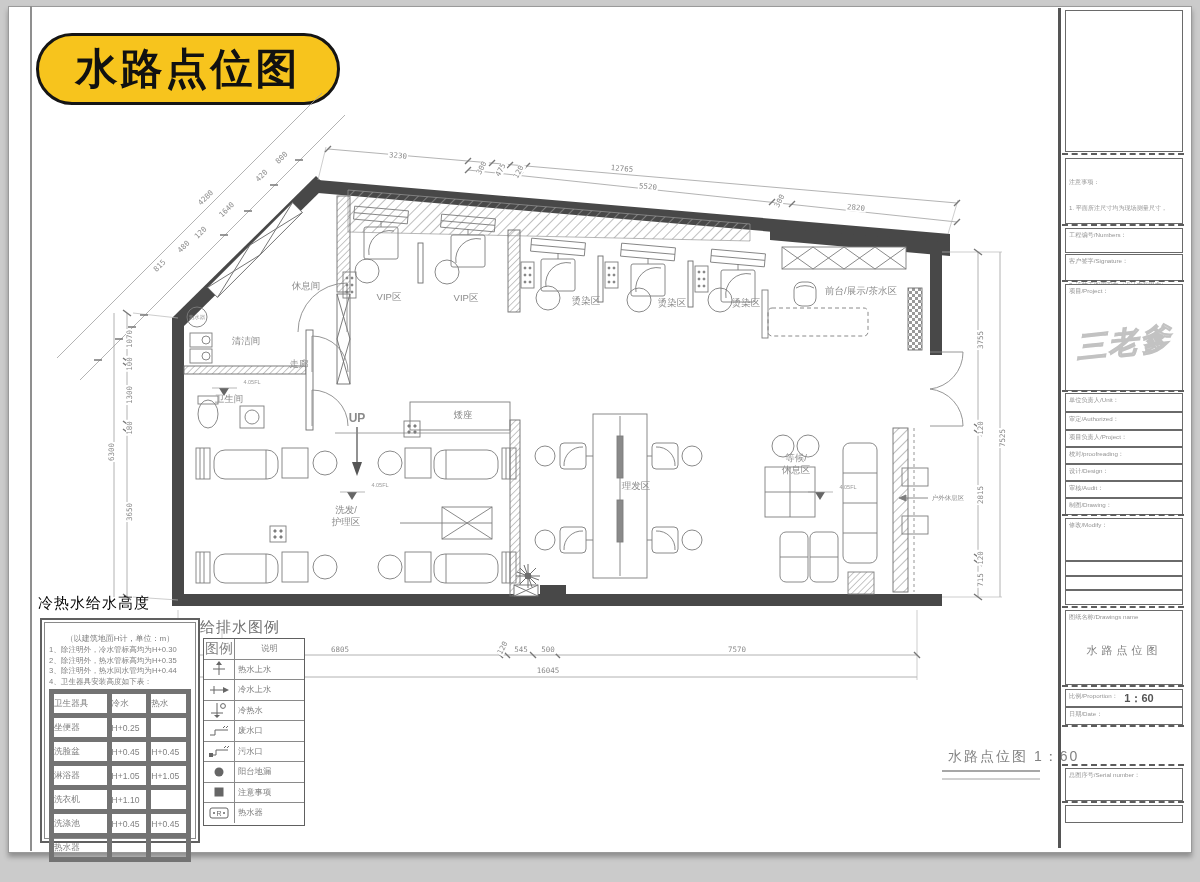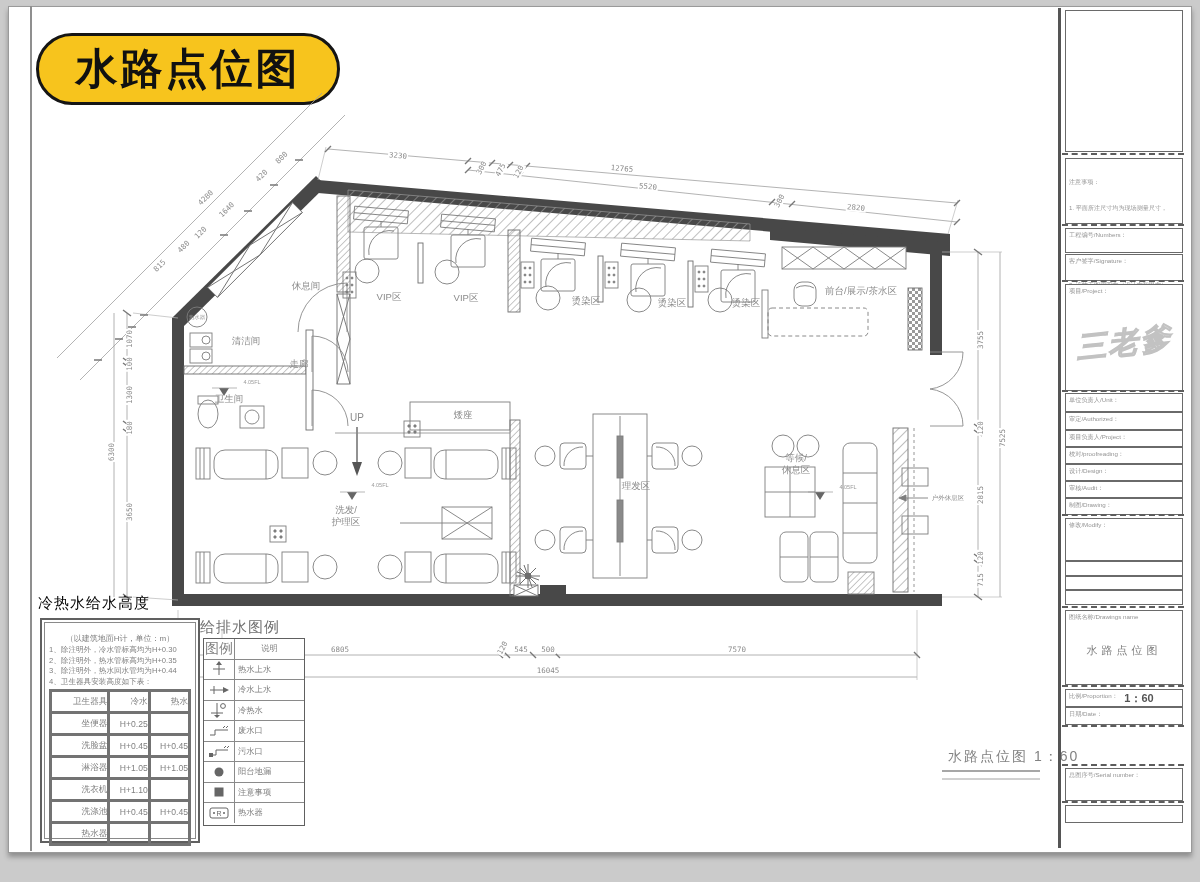--- a/index.html
+++ b/index.html
@@ -19,21 +19,21 @@
   .dim{position:absolute;transform:translate(-50%,-50%);font-size:7.5px;color:#8a8a8a;
        font-family:"DejaVu Sans Mono",monospace;background:#fff;padding:0 1px;white-space:nowrap;line-height:8px}
   .caption{position:absolute;left:948px;top:748px;font-size:14px;color:#828282;letter-spacing:2px}
   
   .ht-title{position:absolute;left:38px;top:594px;font-size:15px;color:#000000;letter-spacing:1px}
   .ht-box{position:absolute;left:40px;top:618px;width:156px;height:221px;border:2px solid #606060;background:#fff}
   .ht-inner{position:absolute;left:2px;top:2px;right:2px;bottom:2px;border:1px solid #8a8a8a;padding:10px 4px 0 4px}
   .ht-sub{font-size:8px;text-align:center;color:#808080;margin-bottom:1px}
   .ht-note{font-size:7.6px;color:#808080;line-height:10.6px;white-space:nowrap}
   .ht-table{border-collapse:collapse;margin-top:2px;width:100%}
-  .ht-table td{border:3px solid #737373;font-size:8.6px;color:#808080;text-align:right;height:19px;padding:0}
+  .ht-table td{border:5px solid #737373;font-size:8.6px;color:#808080;text-align:left;height:19px;padding:0}
   
   .lg-title{position:absolute;left:200px;top:618px;font-size:15px;color:#6f6f6f;letter-spacing:1px}
   .lg-box{position:absolute;left:203px;top:638px;width:100px;height:186px;border:1.5px solid #606060;background:#fff}
   .lg-row{display:flex;border-bottom:1px solid #8a8a8a;height:19.5px;align-items:center}
   .lg-row:last-child{border-bottom:none}
   .lg-icon{width:30px;display:flex;justify-content:center;align-items:center;border-right:1px solid #8a8a8a;height:100%}
   .lg-label{flex:1;font-size:8.3px;color:#808080;padding-left:3px}
   
   .tb{position:absolute;left:1062px;top:8px;width:124px;height:840px}
   .tb-vline{position:absolute;left:1058px;top:8px;width:2.5px;height:840px;background:#555}
@@ -362,21 +362,21 @@
 <span class="lbl" style="left:389px;top:297px">VIP区</span>
 <span class="lbl" style="left:466px;top:298px">VIP区</span>
 <span class="lbl" style="left:586px;top:301px">烫染区</span>
 <span class="lbl" style="left:672px;top:303px">烫染区</span>
 <span class="lbl" style="left:746px;top:303px">烫染区</span>
 <span class="lbl" style="left:861px;top:291px">前台/展示/茶水区</span>
 <span class="lbl" style="left:246px;top:341px">清洁间</span>
 <span class="lbl" style="left:299px;top:364px">走廊</span>
 <span class="lbl" style="left:229px;top:399px">卫生间</span>
 <span class="lbl tiny" style="left:197px;top:317px">热水器</span>
-<span class="lbl" style="left:357px;top:418px;font-size:10px;font-weight:normal">UP</span>
+<span class="lbl" style="left:357px;top:418px;font-size:12px;font-weight:bold">UP</span>
 <span class="lbl" style="left:463px;top:415px">矮座</span>
 <span class="lbl" style="left:636px;top:486px">理发区</span>
 <span class="lbl" style="left:346px;top:516px">洗发/
 护理区</span>
 <span class="lbl" style="left:796px;top:464px">等候/
 休息区</span>
 <span class="lbl small" style="left:948px;top:498px">户外休息区</span>
 <span class="lbl tiny" style="left:380px;top:485px">4.05FL</span>
 <span class="lbl tiny" style="left:848px;top:487px">4.05FL</span>
 <span class="lbl tiny" style="left:252px;top:382px">4.05FL</span>

